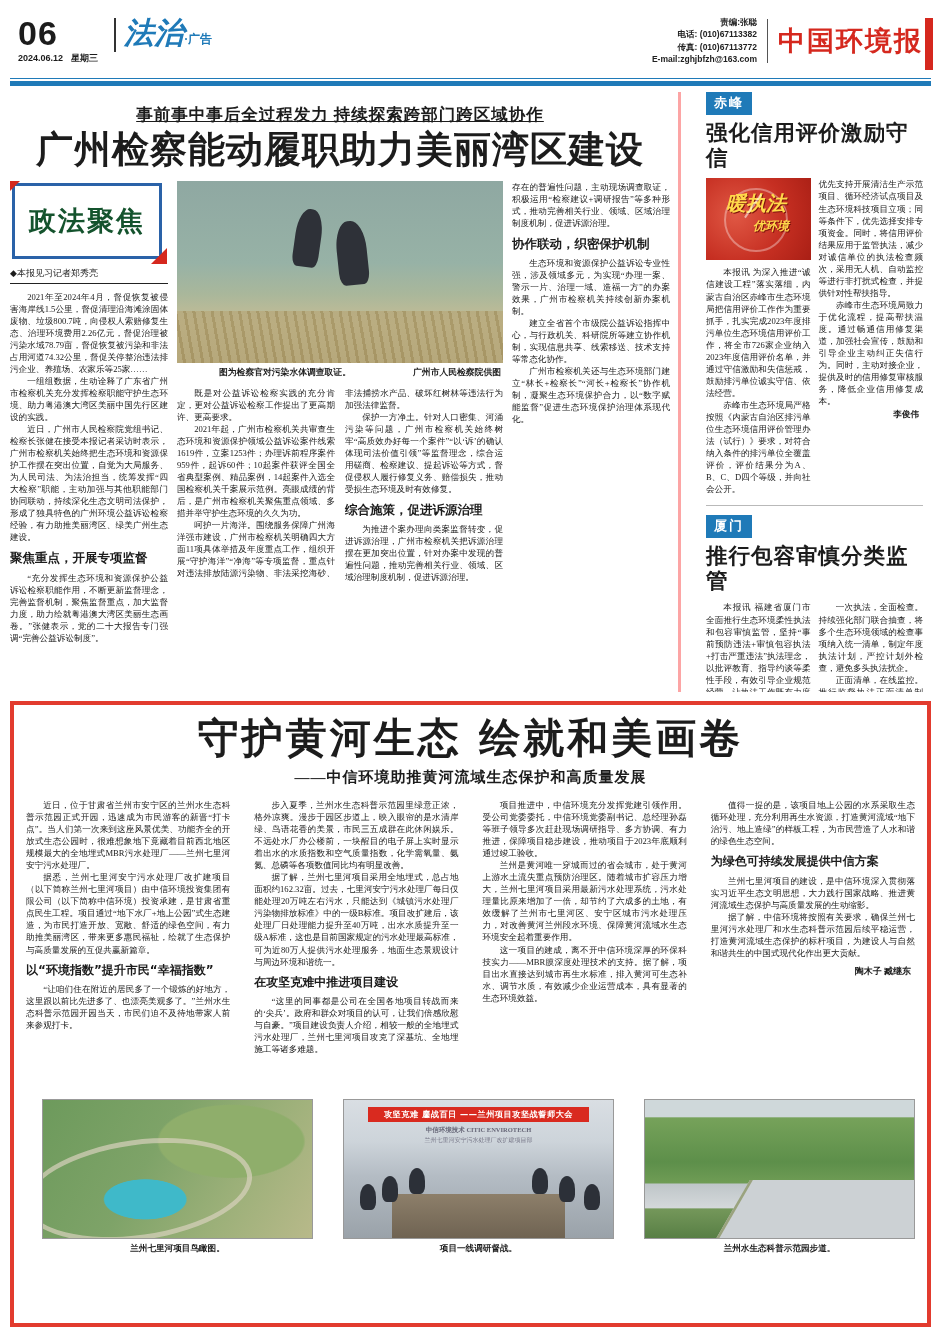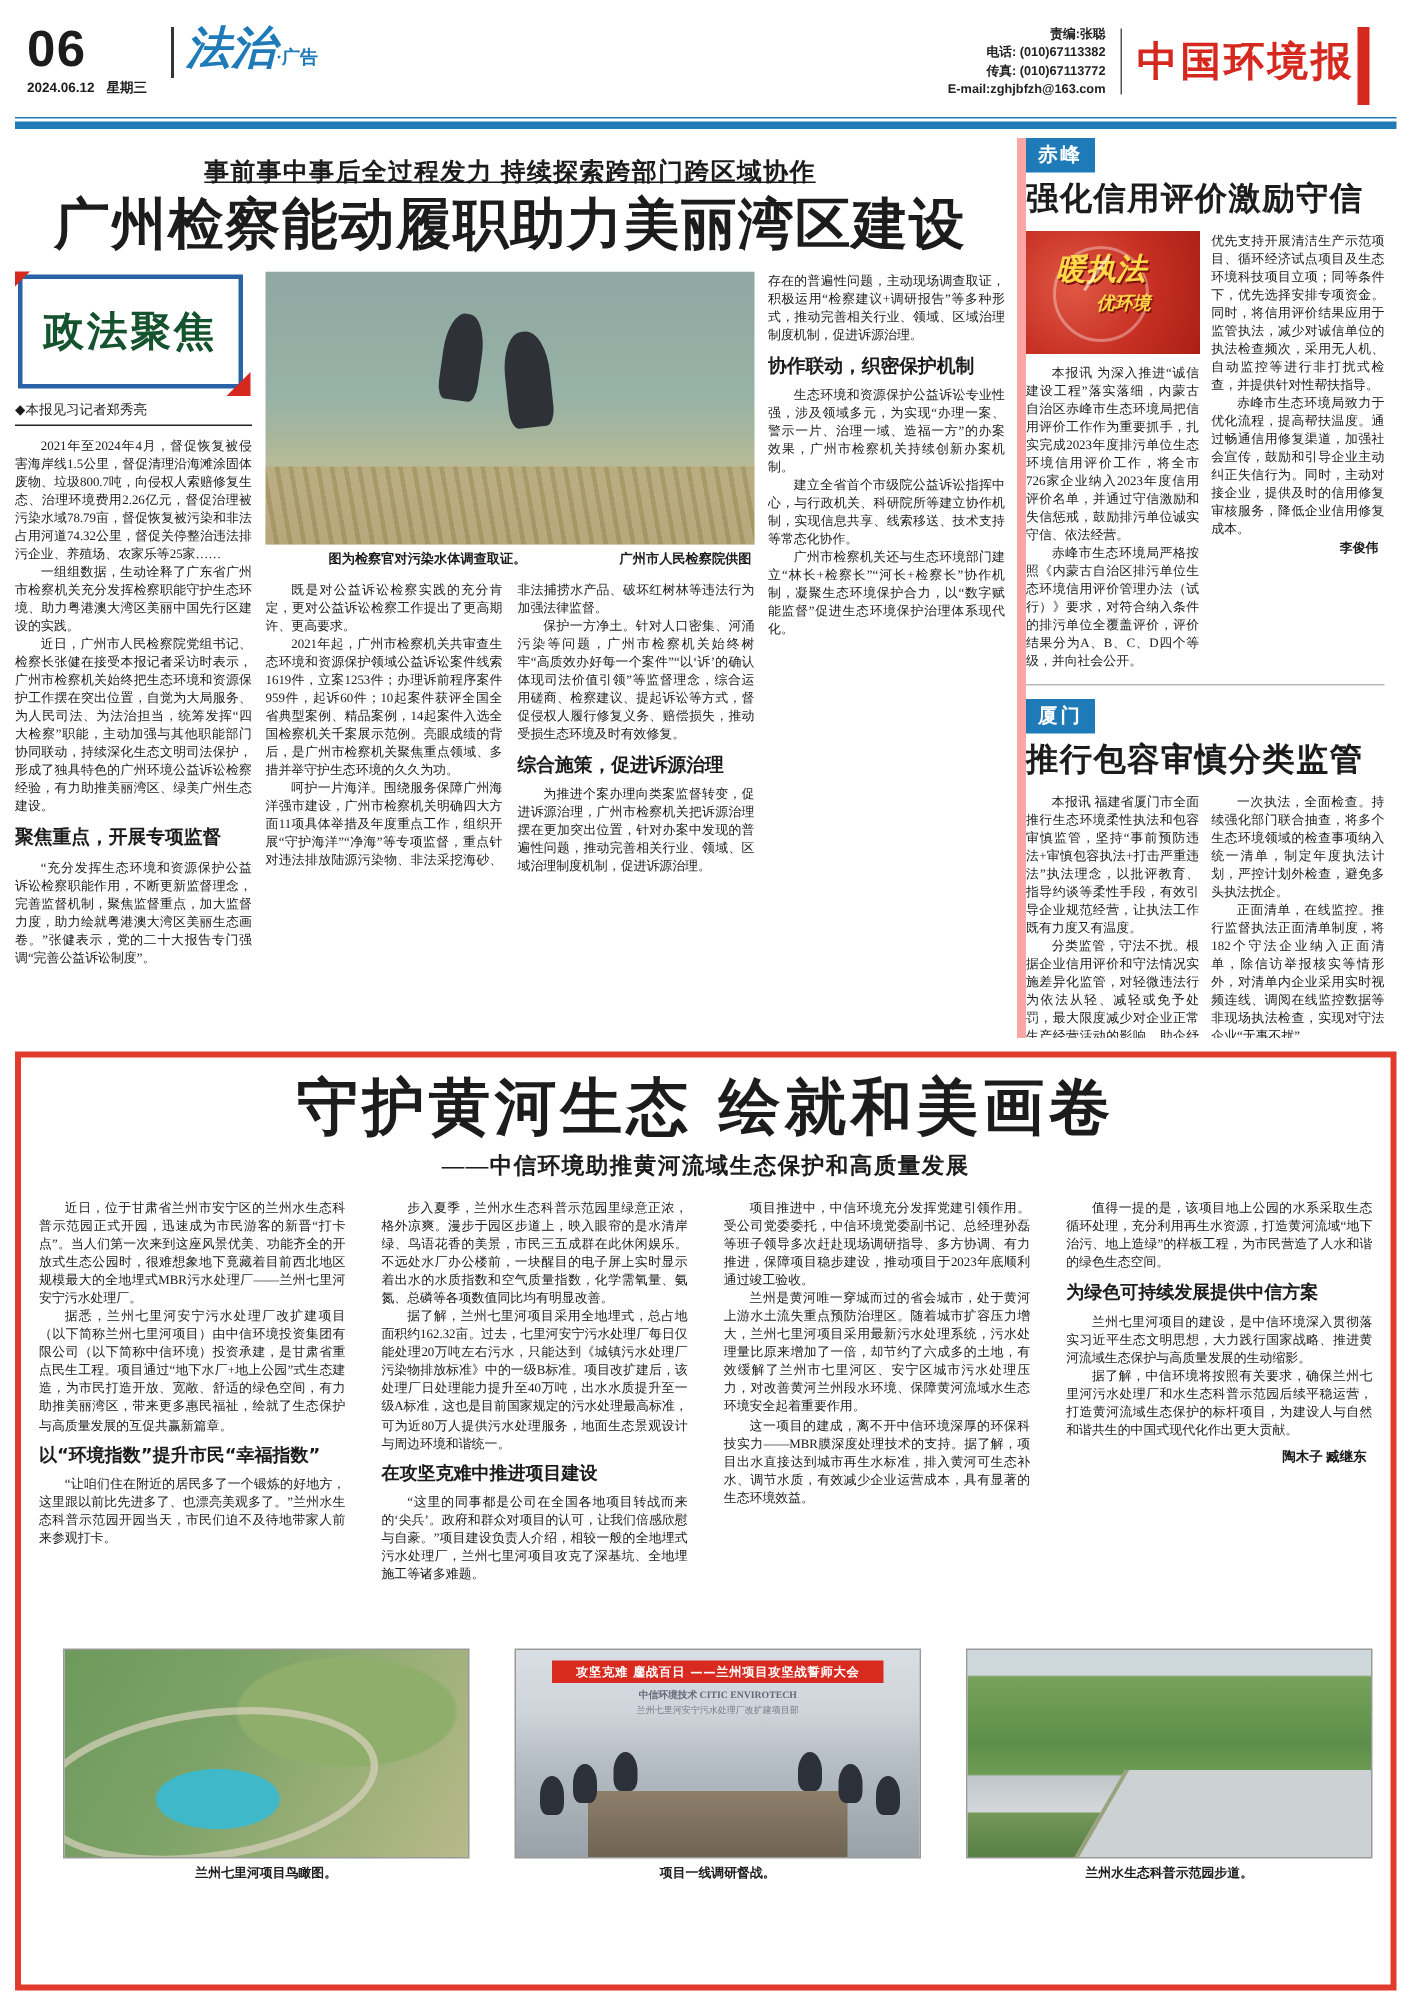--- a/index.html
+++ b/index.html
@@ -9,32 +9,32 @@
 
   
   .hdr { position:relative; height:64px; margin:4px 8px 0 8px; }
   .hdr-left { position:absolute; left:0; top:6px; display:flex; align-items:flex-start; }
   .page-num { font-family:"Liberation Sans","DejaVu Sans",sans-serif; font-weight:bold; font-size:34px; line-height:0.9; letter-spacing:1px; }
   .hdr-date { font-family:"Liberation Sans",sans-serif; font-size:9px; font-weight:bold; margin-top:3px; }
   .hdr-date span { margin-right:8px; }
   .vbar { width:2px; background:#333; height:34px; margin:0 8px; }
   .sec-zh { font-family:"Liberation Sans","DejaVu Sans",sans-serif; color:#1f7ab8; font-weight:bold; font-size:30px; line-height:1; font-style:italic; }
   .sec-suffix { color:#1f7ab8; font-size:12px; font-weight:bold; vertical-align:middle; }
-  .hdr-right { position:absolute; right:20px; top:4px; display:flex; align-items:center; }
+  .hdr-right { position:absolute; right:0; top:4px; display:flex; align-items:center; }
   .contact { text-align:right; font-size:8.5px; font-weight:bold; line-height:1.45; color:#222; font-family:"Liberation Sans",sans-serif; }
   .hdr-div { width:1px; height:44px; background:#555; margin:0 10px; }
   .masthead { color:#d5281e; font-family:"DejaVu Sans","Liberation Sans",sans-serif; font-weight:bold; font-size:27px; letter-spacing:2px; }
   .red-edge { position:absolute; right:-10px; top:2px; width:8px; height:52px; background:#d5281e; }
   .rule-blue { margin:2px 0 0 0; border-top:1px solid #1f7ab8; }
   .rule-blue-thick { height:5px; background:#1f7ab8; margin-top:2px; }
 
   
   .content-row { display:flex; margin-top:6px; height:600px; overflow:hidden; }
   .main-art { width:668px; padding-right:8px; }
-  .side { width:245px; border-left:6px solid #fca5a5; padding-left:0; }
+  .side { width:245px; border-left:3px solid #fca5a5; padding-left:25px; }
 
   .kicker { text-align:center; font-weight:bold; font-size:16.5px; letter-spacing:1px; margin-top:12px; font-family:"Liberation Serif",serif;text-decoration:underline; }
   .headline { text-align:center; font-family:"DejaVu Sans","Liberation Sans",sans-serif; font-weight:bold; font-size:37px; letter-spacing:1px; margin:4px 0 10px 0; line-height:1.1; }
 
   .cols { display:flex; gap:9px; height:470px; overflow:hidden; }
   .bodytxt p { font-size:8.6px; line-height:1.4; text-align:justify; text-indent:2em; color:#202020; }
   .subhead { font-family:"DejaVu Sans","Liberation Sans",sans-serif; font-weight:bold; font-size:12.5px; margin:7px 0 5px 0; line-height:1.3; }
   .author-line { text-align:right; font-size:8.6px; font-weight:bold; padding-right:4px; margin-top:2px; }
 
   .m-col1 { width:158px; }

